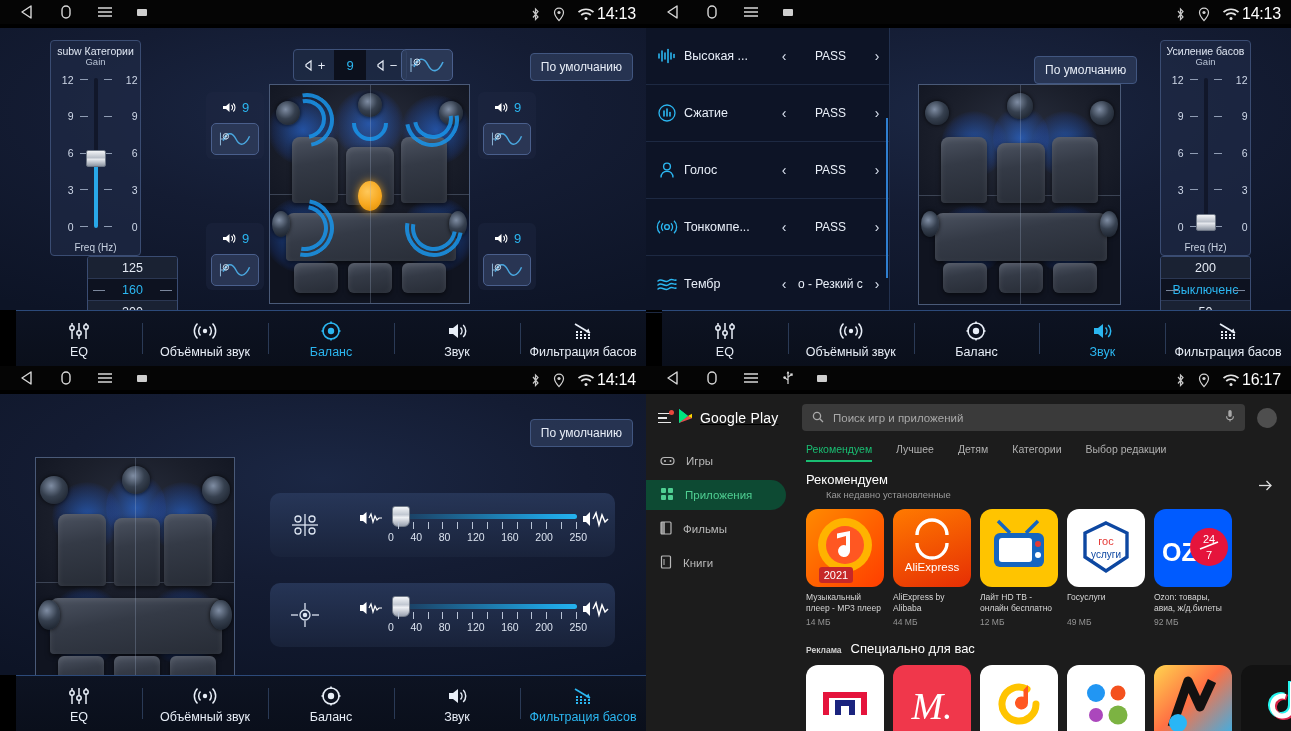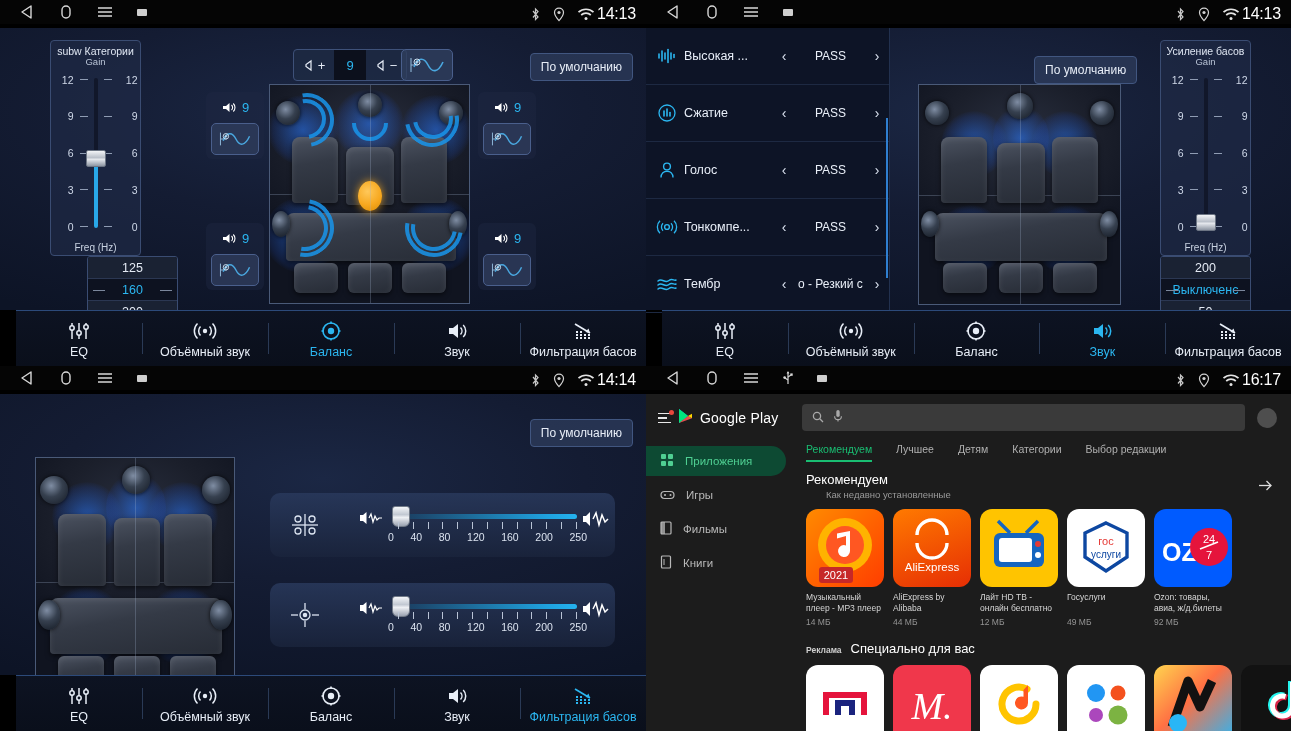--- a/index.html
+++ b/index.html
@@ -255,21 +255,21 @@
   }
   .hs-lspk { position: absolute; left: 18px; top: 12px; color: #fff; display: flex; }
   .hs-rspk { position: absolute; right: 4px; top: 12px; color: #fff; display: flex; }
 
   
   .gp-body {
     position: absolute; top: 28px; left: 0; right: 0; bottom: 0;
     background: #1c1c1c; display: flex;
   }
   .gp-side { width: 150px; background: #1c1c1c; padding-top: 6px; }
-  .gp-logo { display: flex; align-items: center; gap: 7px; padding: 8px 10px 14px 12px; }
+  .gp-logo { display: flex; align-items: center; gap: 7px; padding: 8px 10px 14px 12px; text-decoration: underline; }
   .gp-logo .gptext { color: #ffffff; font-size: 14px; letter-spacing: 0.2px; }
   .gp-hamb { position: relative; display: flex; flex-direction: column; gap: 3px; }
   .gp-hamb i { display: block; width: 13px; height: 1.6px; background: #e8e8e8; }
   .gp-hamb i:nth-child(2) { width: 9px; }
   .gp-dot {
     position: absolute; right: -3px; top: -3px; width: 5px; height: 5px;
     border-radius: 50%; background: #e9483c;
   }
   .gp-navrow {
     height: 30px; display: flex; align-items: center; gap: 11px;
@@ -1270,46 +1270,46 @@
           <span>
             <svg width="15" height="16" viewBox="0 0 15 16">
               <polygon points="1,1 10,8 1,15" fill="#00c3ff"></polygon>
               <polygon points="1,1 10,8 6.3,11 1,15" fill="#00e676" opacity="0.95"></polygon>
               <polygon points="6.3,11 10,8 14,10.2 1,15" fill="#ff5252" opacity="0.9"></polygon>
               <polygon points="10,8 14,5.8 14,10.2" fill="#ffd600"></polygon>
             </svg>
           </span>
           <span class="gptext">Google Play</span>
         </div>
+        <div class="gp-navrow">
+          <span>
+            <svg width="15" height="13" viewBox="0 0 15 13">
+                <rect x="1" y="3.5" width="13" height="7" rx="3.5" fill="none" stroke="#b8b8b8" stroke-width="1.2"></rect>
+                <line x1="4" y1="7" x2="6" y2="7" stroke="#b8b8b8" stroke-width="1.1"></line>
+                <line x1="5" y1="6" x2="5" y2="8" stroke="#b8b8b8" stroke-width="1.1"></line>
+                <circle cx="10.5" cy="7" r="1" fill="#b8b8b8"></circle>
+              </svg>
+          </span>
+          <span>Игры</span>
+        </div>
         <div class="gp-navrow active">
           <span>
             <svg width="14" height="14" viewBox="0 0 14 14">
                 <g fill="#4fcf92">
                   <rect x="1" y="1" width="5" height="5" rx="1"></rect>
                   <rect x="8" y="1" width="5" height="5" rx="1"></rect>
                   <rect x="1" y="8" width="5" height="5" rx="1"></rect>
                   <rect x="8" y="8" width="5" height="5" rx="1"></rect>
                 </g>
               </svg>
           </span>
           <span>Приложения</span>
         </div>
         <div class="gp-navrow">
           <span>
-            <svg width="15" height="13" viewBox="0 0 15 13">
-                <rect x="1" y="3.5" width="13" height="7" rx="3.5" fill="none" stroke="#b8b8b8" stroke-width="1.2"></rect>
-                <line x1="4" y1="7" x2="6" y2="7" stroke="#b8b8b8" stroke-width="1.1"></line>
-                <line x1="5" y1="6" x2="5" y2="8" stroke="#b8b8b8" stroke-width="1.1"></line>
-                <circle cx="10.5" cy="7" r="1" fill="#b8b8b8"></circle>
-              </svg>
-          </span>
-          <span>Игры</span>
-        </div>
-        <div class="gp-navrow">
-          <span>
             <svg width="12" height="14" viewBox="0 0 12 14">
                 <rect x="1" y="1" width="10" height="12" rx="1" fill="none" stroke="#b8b8b8" stroke-width="1.2"></rect>
                 <rect x="1" y="1" width="4" height="12" fill="#b8b8b8" opacity="0.75"></rect>
               </svg>
           </span>
           <span>Фильмы</span>
         </div>
         <div class="gp-navrow">
           <span>
             <svg width="12" height="14" viewBox="0 0 12 14">
@@ -1323,20 +1323,21 @@
 
       <div class="gp-main">
         <div class="gp-searchrow">
           <div class="gp-search">
             <span>
               <svg width="12" height="12" viewBox="0 0 12 12">
                   <circle cx="5" cy="5" r="3.6" fill="none" stroke="#a9a9a9" stroke-width="1.3"></circle>
                   <line x1="7.8" y1="7.8" x2="11" y2="11" stroke="#a9a9a9" stroke-width="1.3"></line>
                 </svg>
             </span>
+            <span class="sph">Поиск игр и приложений</span>
             <span>
               <svg width="10" height="14" viewBox="0 0 10 14">
                   <rect x="3.3" y="1" width="3.4" height="7" rx="1.7" fill="#a9a9a9"></rect>
                   <path d="M1.6 7.2 A3.4 3.4 0 0 0 8.4 7.2" fill="none" stroke="#a9a9a9" stroke-width="1.1"></path>
                   <line x1="5" y1="10.6" x2="5" y2="12.6" stroke="#a9a9a9" stroke-width="1.1"></line>
                 </svg>
             </span>
           </div>
           <div class="gp-avatar"></div>
         </div>

